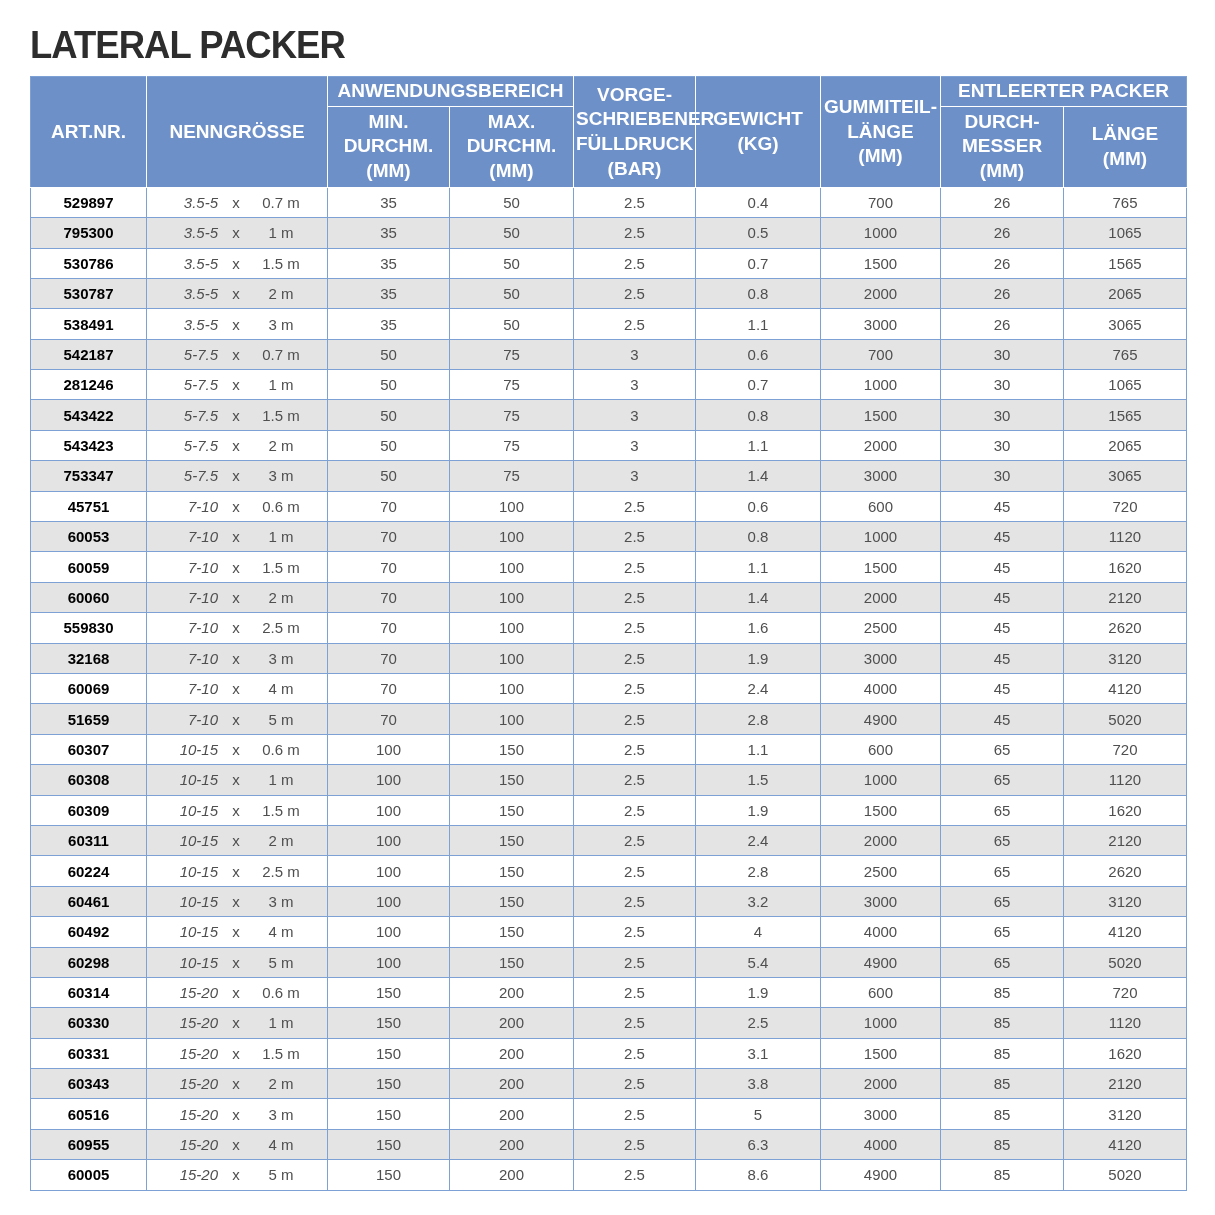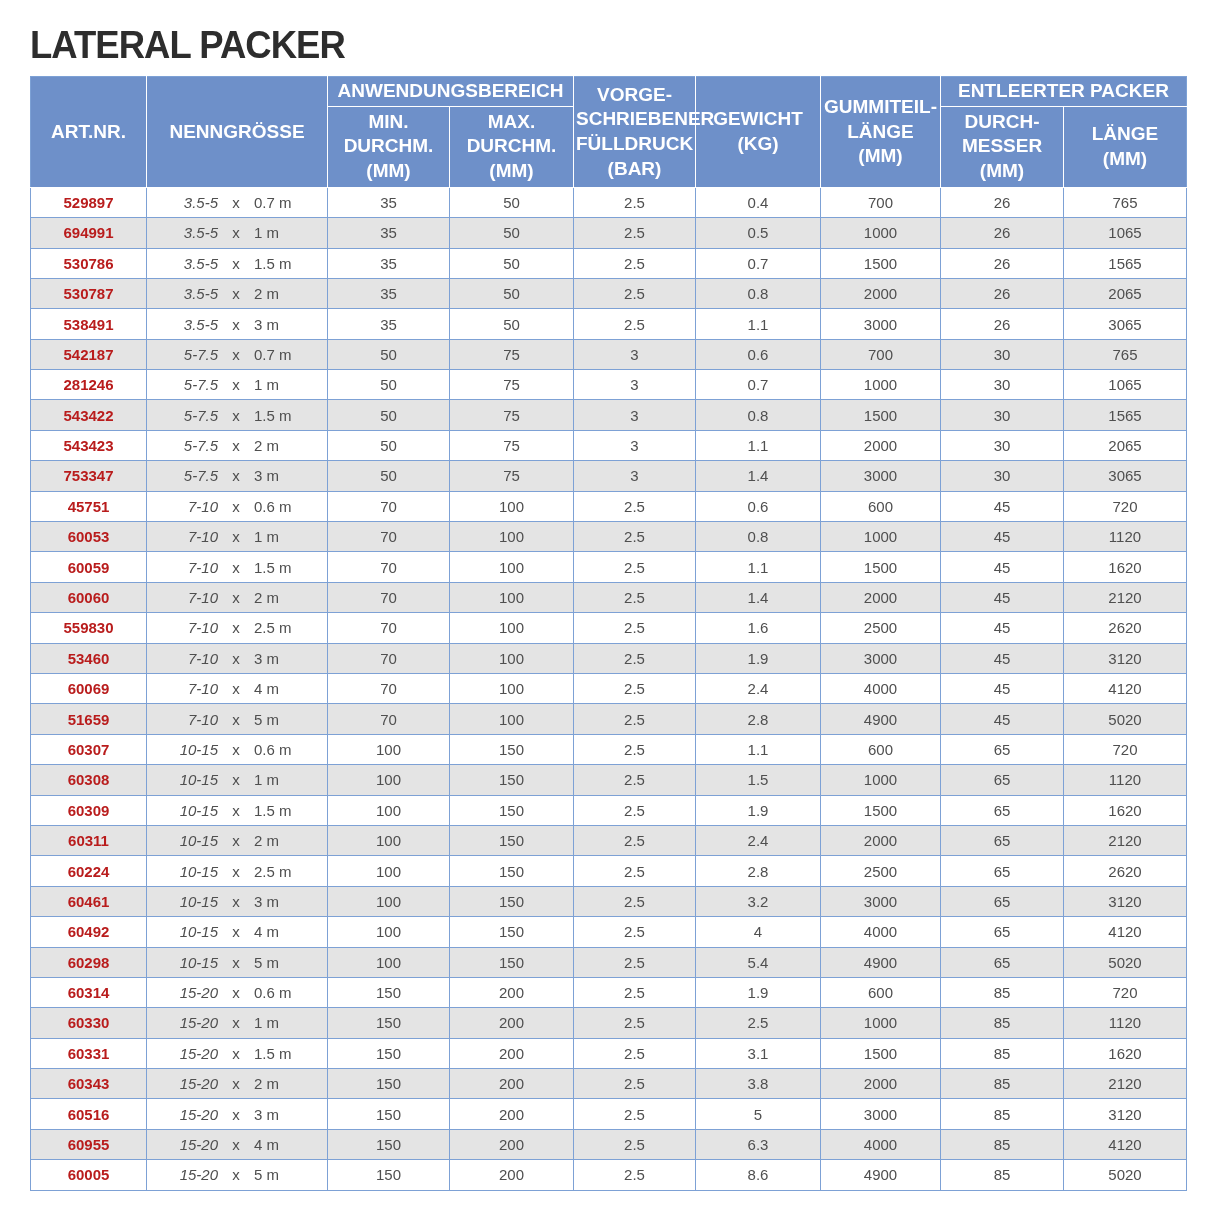--- a/index.html
+++ b/index.html
@@ -54,25 +54,25 @@
     vertical-align: middle;
     font-size: 15px;
     color: #4f4f4f;
     height: 29.4px;
     padding: 0 2px;
     background: #ffffff;
   }
   tbody tr:nth-child(even) td { background: #e4e4e4; }
   tbody td.artnr {
     font-weight: bold;
-    color: #b91c1c;
+    color: #000000;
   }
   .size-range { display: inline-block; width: 52px; text-align: right; font-style: italic; }
   .size-x     { display: inline-block; width: 36px; text-align: center; }
-  .size-len   { display: inline-block; width: 54px; text-align: left; }
+  .size-len   { display: inline-block; width: 54px; text-align: center; }
 </style>
 </head>
 <body>
 
 <div class="page">
   <h1 class="page-title">LATERAL PACKER</h1>
 
   <table class="packer-table">
     <colgroup>
       <col style="width:116px">
@@ -121,21 +121,21 @@
           <td><span class="size-range">3.5-5</span><span class="size-x">x</span><span class="size-len">0.7 m</span></td>
           <td>35</td>
           <td>50</td>
           <td>2.5</td>
           <td>0.4</td>
           <td>700</td>
           <td>26</td>
           <td>765</td>
         </tr>
         <tr>
-          <td class="artnr">694991</td>
+          <td class="artnr">795300</td>
           <td><span class="size-range">3.5-5</span><span class="size-x">x</span><span class="size-len">1 m</span></td>
           <td>35</td>
           <td>50</td>
           <td>2.5</td>
           <td>0.5</td>
           <td>1000</td>
           <td>26</td>
           <td>1065</td>
         </tr>
         <tr>
@@ -275,21 +275,21 @@
           <td><span class="size-range">7-10</span><span class="size-x">x</span><span class="size-len">2.5 m</span></td>
           <td>70</td>
           <td>100</td>
           <td>2.5</td>
           <td>1.6</td>
           <td>2500</td>
           <td>45</td>
           <td>2620</td>
         </tr>
         <tr>
-          <td class="artnr">53460</td>
+          <td class="artnr">32168</td>
           <td><span class="size-range">7-10</span><span class="size-x">x</span><span class="size-len">3 m</span></td>
           <td>70</td>
           <td>100</td>
           <td>2.5</td>
           <td>1.9</td>
           <td>3000</td>
           <td>45</td>
           <td>3120</td>
         </tr>
         <tr>

